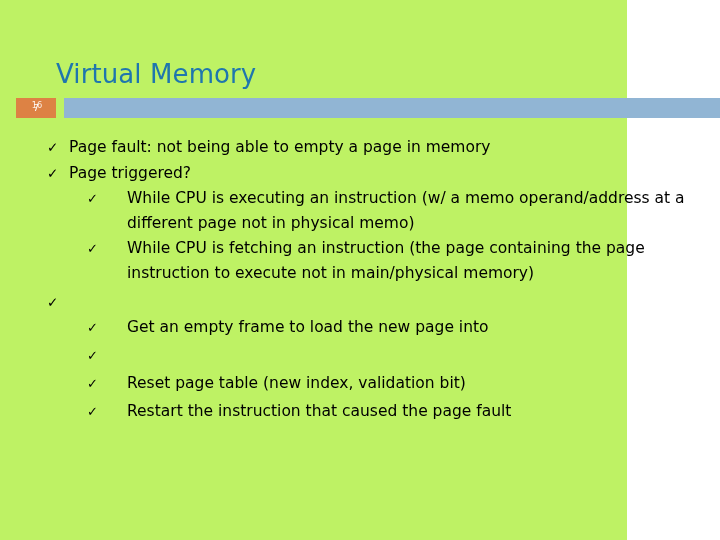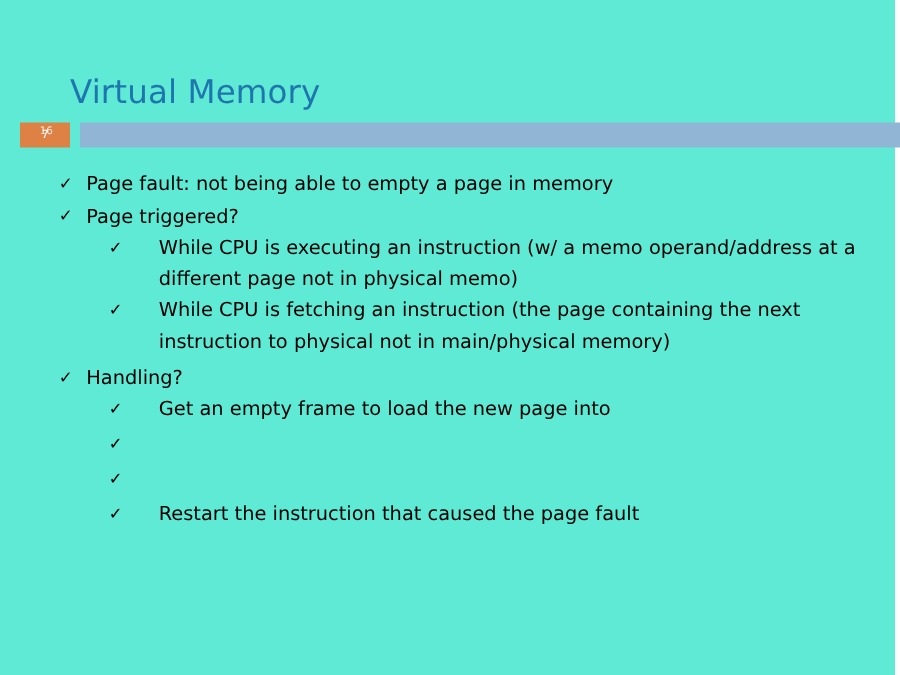--- a/index.html
+++ b/index.html
@@ -12,23 +12,23 @@
     height: 540px;
     background: #ffffff;
     font-family: "DejaVu Sans", sans-serif;
     overflow: hidden;
     position: relative;
   }
 
   .slide {
     position: absolute;
     left: 0; top: 0;
-    width: 716px;
+    width: 627px;
     height: 540px;
-    background: #5eead4;
+    background: #bef264;
   }
 
   
   .slide-title {
     position: absolute;
     left: 56px;
     top: 57px;
     width: 620px;
     height: 38px;
     color: #1F76AE;
@@ -170,45 +170,45 @@
       <span class="text">Page triggered?</span>
     </div>
 
     <div class="bullet lvl2">
       <span class="mark">✓</span>
       <span class="text">While CPU is executing an instruction (w/ a memo operand/address at a different page not in physical memo)</span>
     </div>
 
     <div class="bullet lvl2">
       <span class="mark">✓</span>
-      <span class="text">While CPU is fetching an instruction (the page containing the next instruction to physical not in main/physical memory)</span>
+      <span class="text">While CPU is fetching an instruction (the page containing the page instruction to execute not in main/physical memory)</span>
     </div>
 
     <div class="spacer-2"></div>
 
     <div class="bullet lvl1">
       <span class="mark">✓</span>
-      <span class="text">Handling?</span>
     </div>
 
     <div class="bullet lvl2">
       <span class="mark">✓</span>
       <span class="text">Get an empty frame to load the new page into</span>
     </div>
 
     <div class="spacer-2"></div>
 
     <div class="bullet lvl2">
       <span class="mark">✓</span>
     </div>
 
     <div class="spacer-2"></div>
 
     <div class="bullet lvl2">
       <span class="mark">✓</span>
+      <span class="text">Reset page table (new index, validation bit)</span>
     </div>
 
     <div class="spacer-2"></div>
 
     <div class="bullet lvl2">
       <span class="mark">✓</span>
       <span class="text">Restart the instruction that caused the page fault</span>
     </div>
 
   </div>

